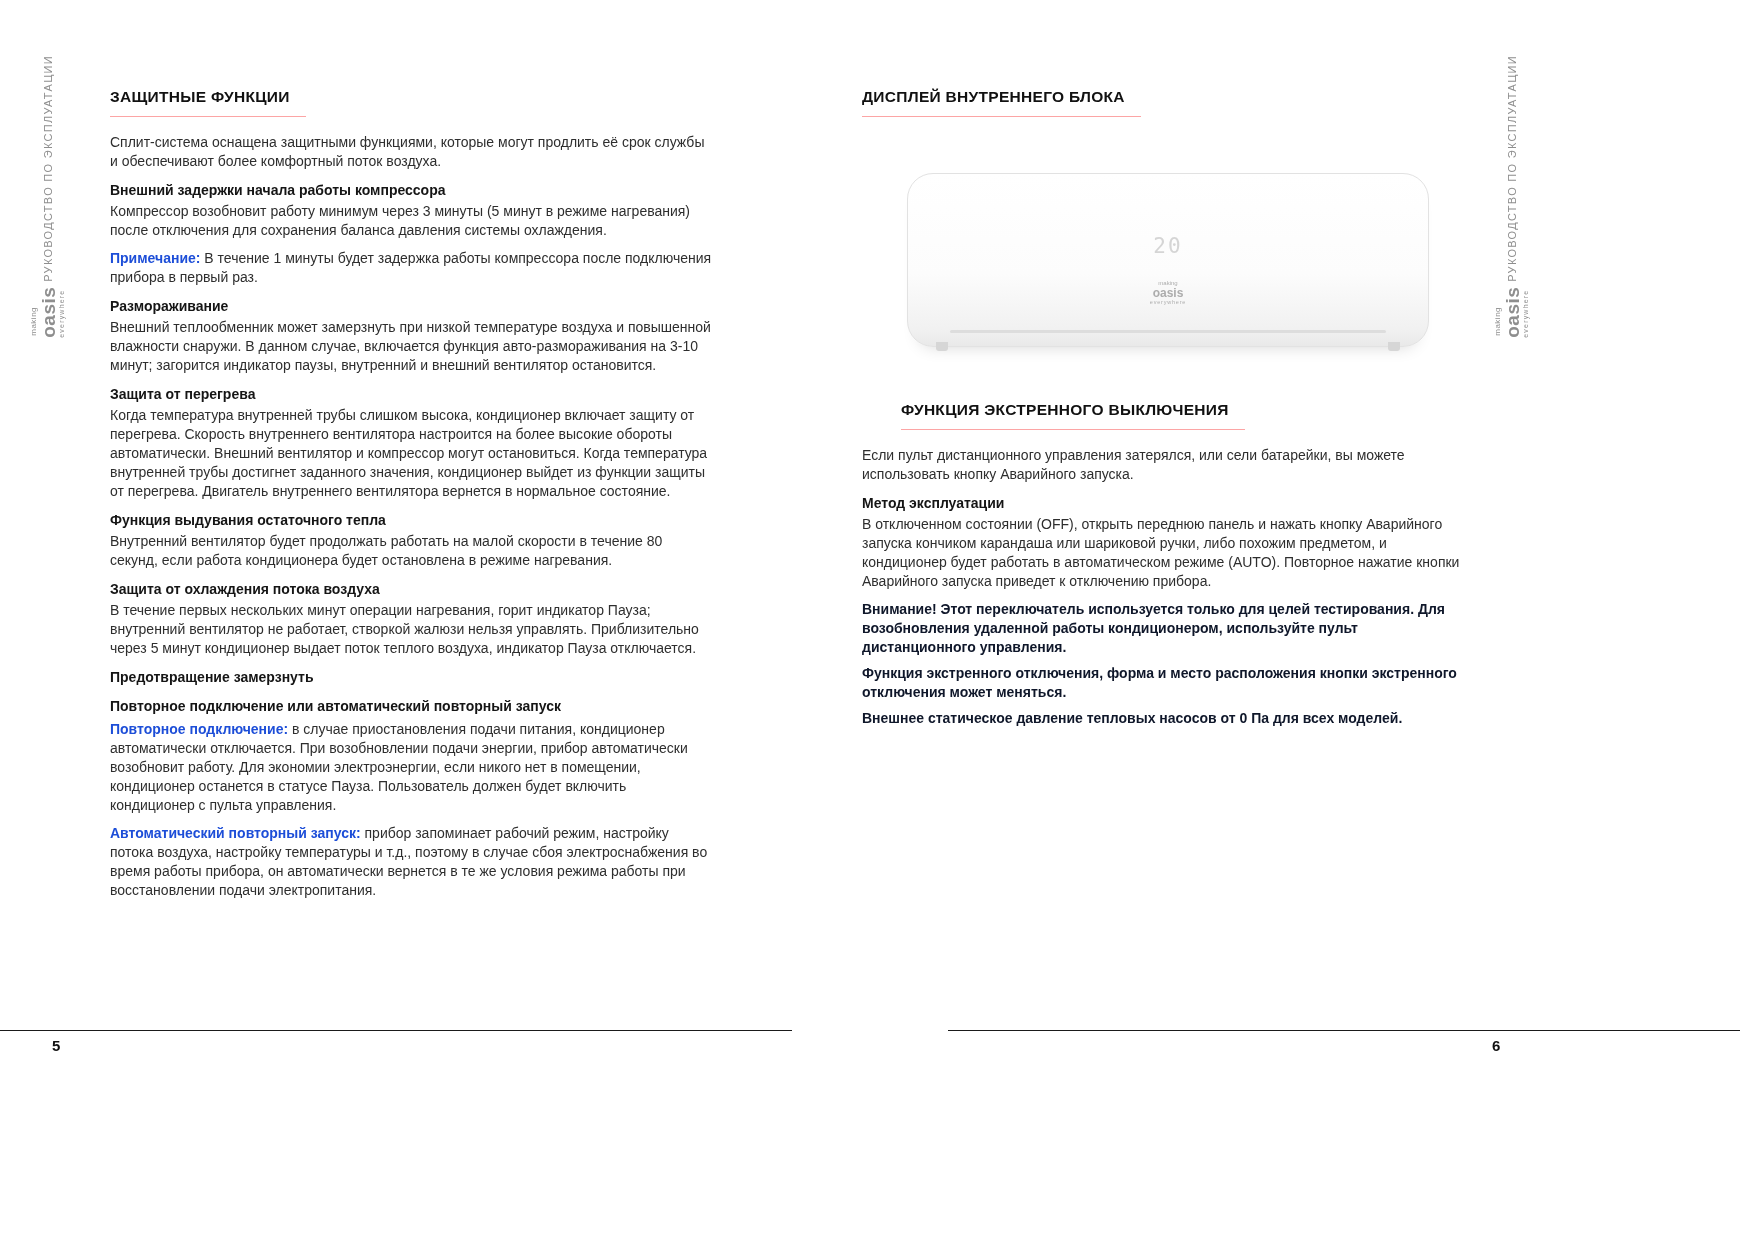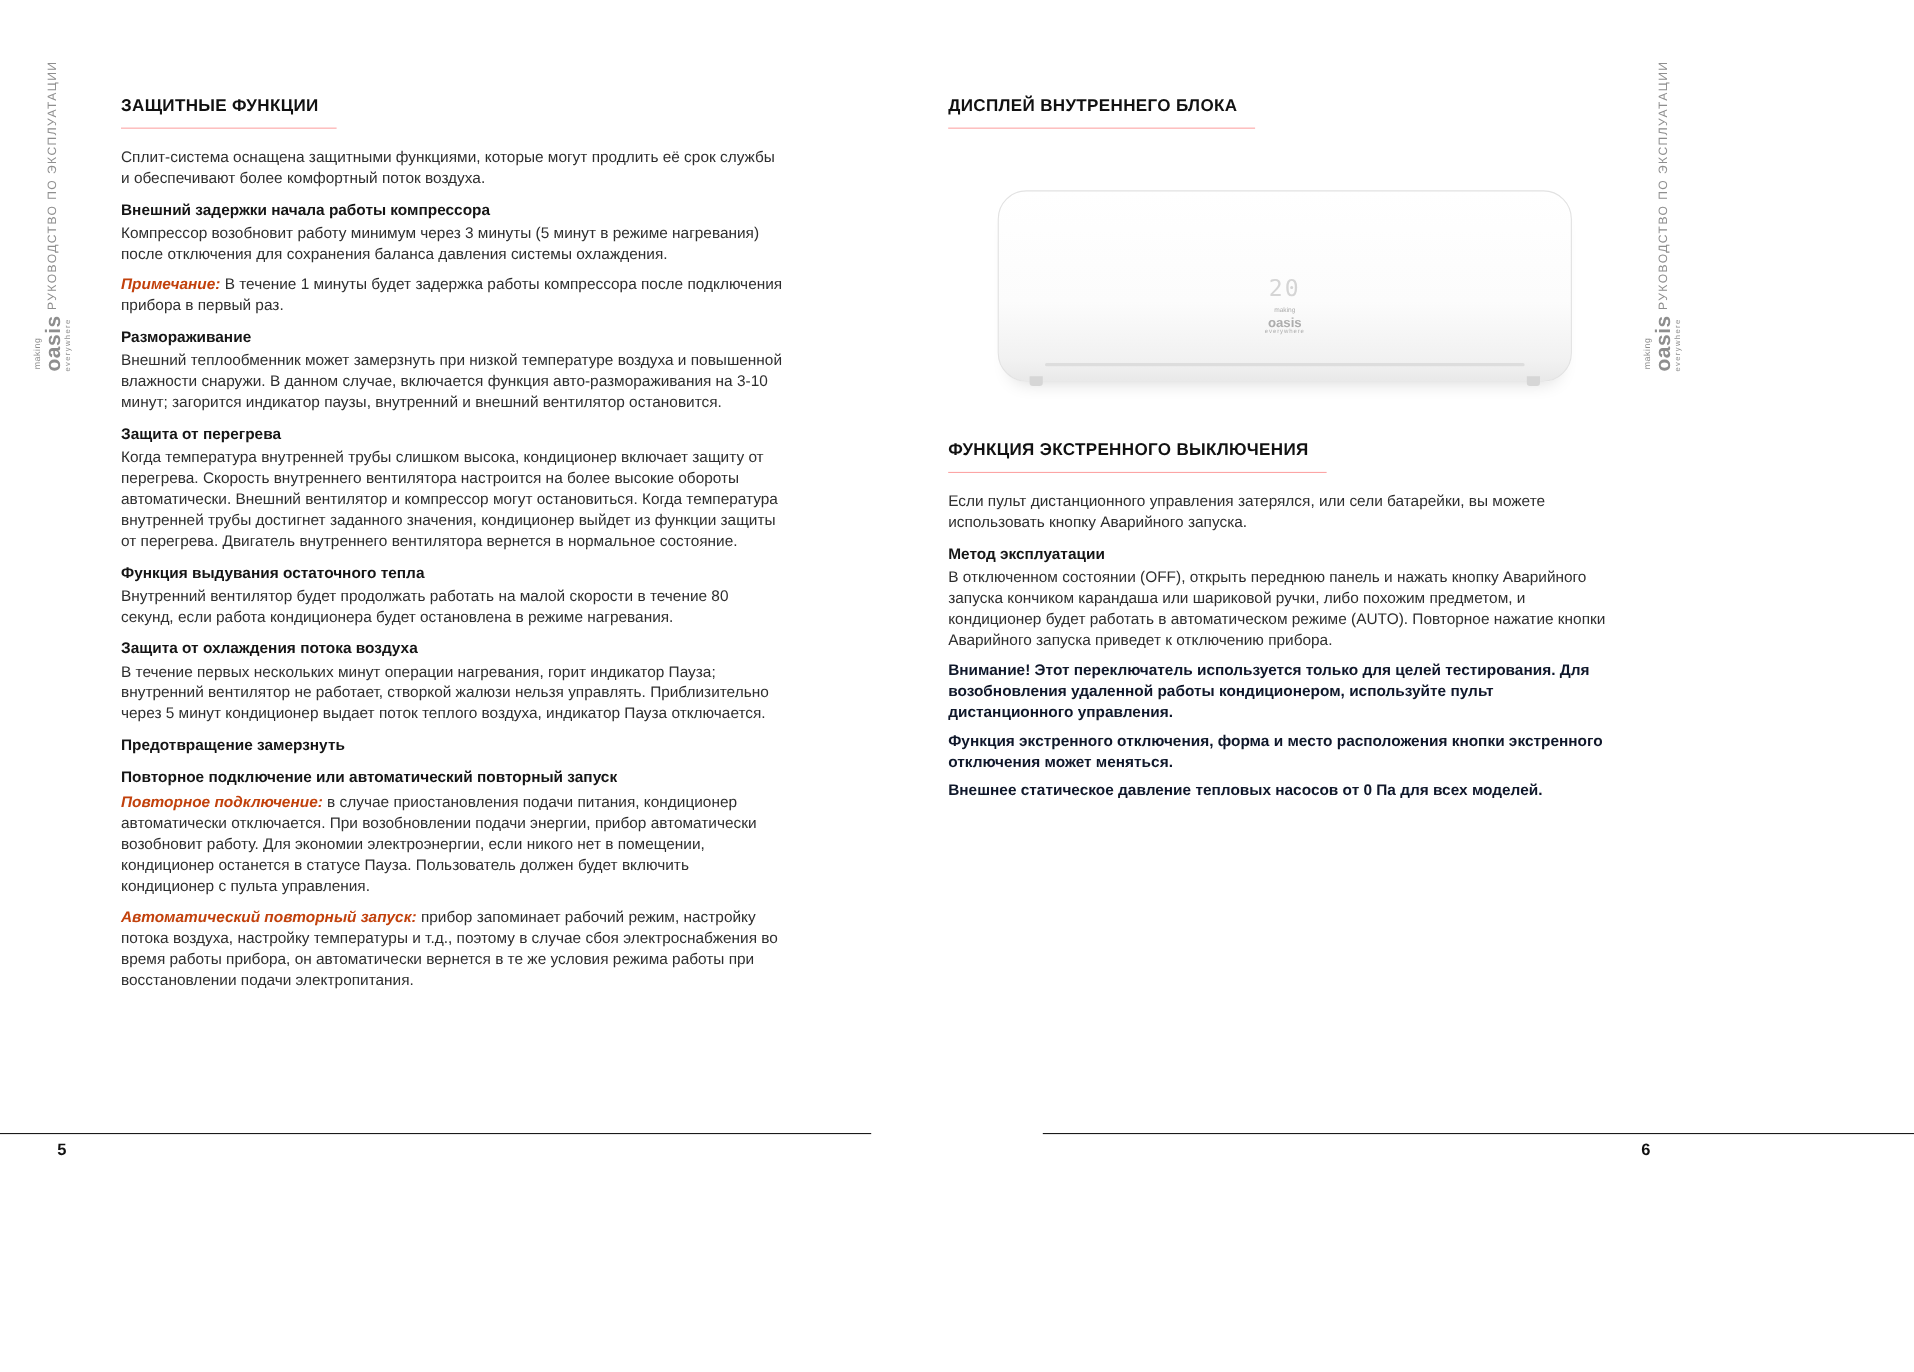--- a/index.html
+++ b/index.html
@@ -35,38 +35,38 @@
   .page-left{left:110px;width:604px;}
   .page-right{left:862px;width:612px;}
   .page-title{
     display:inline-block;
     font-size:15.5px;font-weight:bold;color:#111;
     letter-spacing:.3px;
     padding:0 16px 10px 0;
     border-bottom:1px solid #fca5a5;
     margin:0 0 16px 0;
   }
-  .page-title.t2{margin-top:6px;}
+  .page-title.t2{margin-top:6px;margin-left:39px;}
   .blocks{font-size:14px;line-height:19px;}
   .blocks p.body{margin:0 0 9px 0;}
   .blocks p.body.b{font-weight:bold;color:#0f172a;margin-bottom:7px;}
   .blocks .sec-h{font-weight:bold;color:#151515;margin:10px 0 2px 0;}
   .blocks p.lead{margin-top:4px;}
-  .blocks strong{color:#c2410c;font-style:italic;}
+  .blocks strong{color:#1d4ed8;}
   
   .ac-unit{
     position:relative;width:520px;height:172px;
     margin:40px auto 48px auto;
     background:linear-gradient(180deg,#ffffff 0%,#fcfcfc 58%,#f1f1f1 90%,#e9e9e9 100%);
     border:1px solid #e2e2e2;
     border-radius:26px;
     box-shadow:0 12px 18px -14px rgba(0,0,0,.20);
   }
   .ac-display{
-    position:absolute;left:0;right:0;top:76px;
+    position:absolute;left:0;right:0;top:60px;
     text-align:center;
     font-family:"DejaVu Sans Mono",monospace;
     font-size:21px;color:#d5d5d5;letter-spacing:2px;
   }
   .ac-logo{position:absolute;left:0;right:0;top:106px;text-align:center;color:#adadad;line-height:1.2;}
   .ac-logo-making{font-size:6px;}
   .ac-logo-oasis{font-size:12px;font-weight:bold;line-height:1;}
   .ac-logo-everywhere{font-size:5.5px;letter-spacing:.8px;}
   .ac-vent{
     position:absolute;left:42px;right:42px;bottom:13px;height:3px;

